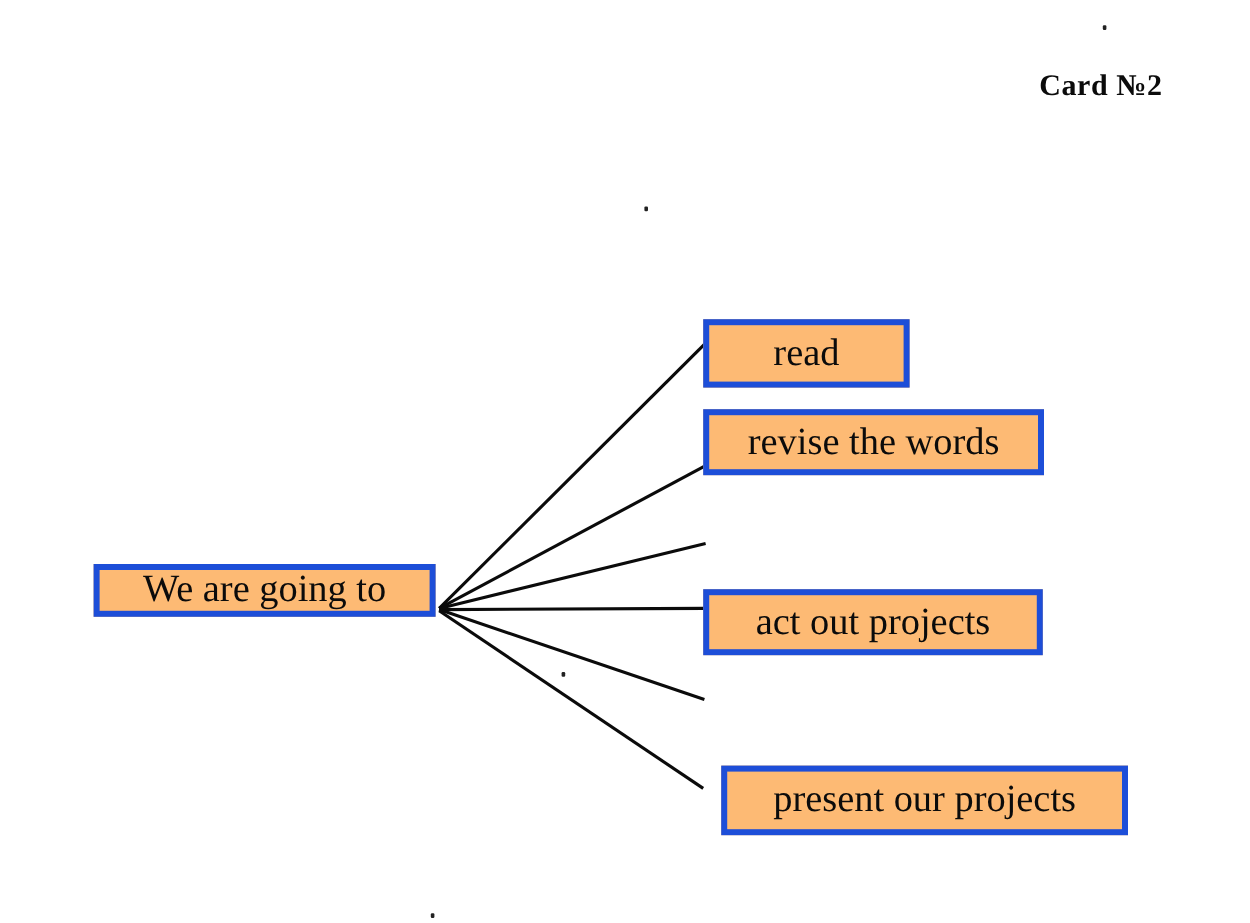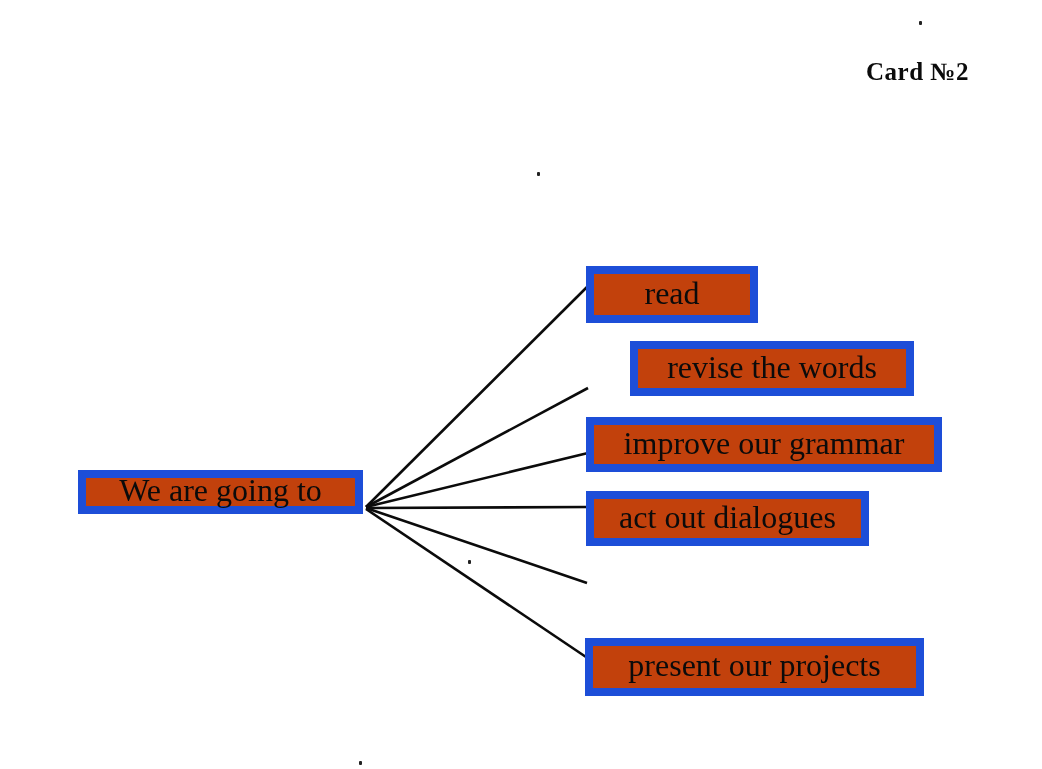--- a/index.html
+++ b/index.html
@@ -28,38 +28,38 @@
   svg.connectors {
     position: absolute;
     left: 0;
     top: 0;
     width: 1042px;
     height: 769px;
   }
   .node {
     position: absolute;
     box-sizing: border-box;
-    border: 8px solid #1d4ed8;
-    background: #c2410c;
+    border: 5px solid #1d4ed8;
+    background: #fdba74;
     display: flex;
     align-items: center;
     justify-content: center;
     font-size: 32px;
     line-height: 1;
     white-space: nowrap;
     padding-bottom: 4px;
   }
   
   .root-node { left: 78px;  top: 470px; width: 285px; height: 44px; }
   .n0        { left: 586px; top: 266px; width: 172px; height: 57px; }
-  .n1        { left: 586px; top: 341px; width: 284px; height: 55px; margin-left: 44px; }
+  .n1        { left: 586px; top: 341px; width: 284px; height: 55px; }
   .n2        { left: 586px; top: 417px; width: 356px; height: 55px; }
   .n3        { left: 586px; top: 491px; width: 283px; height: 55px; }
   .n4        { left: 585px; top: 565px; width: 283px; height: 56px; }
-  .n5        { left: 585px; top: 638px; width: 339px; height: 58px; }
+  .n5        { left: 601px; top: 638px; width: 339px; height: 58px; }
   .speck {
     position: absolute;
     width: 3px;
     height: 4px;
     background: #222222;
     border-radius: 1px;
   }
   .s0 { left: 919px; top: 21px;  }
   .s1 { left: 537px; top: 172px; }
   .s2 { left: 468px; top: 560px; }
@@ -86,26 +86,23 @@
   </div>
 
   <div class="node n0">
     <span>read</span>
   </div>
 
   <div class="node n1">
     <span>revise the words</span>
   </div>
 
-  <div class="node n2">
-    <span>improve our grammar</span>
-  </div>
 
   <div class="node n3">
-    <span>act out dialogues</span>
+    <span>act out projects</span>
   </div>
 
 
   <div class="node n5">
     <span>present our projects</span>
   </div>
 
   <div class="speck s0"></div>
   <div class="speck s1"></div>
   <div class="speck s2"></div>

